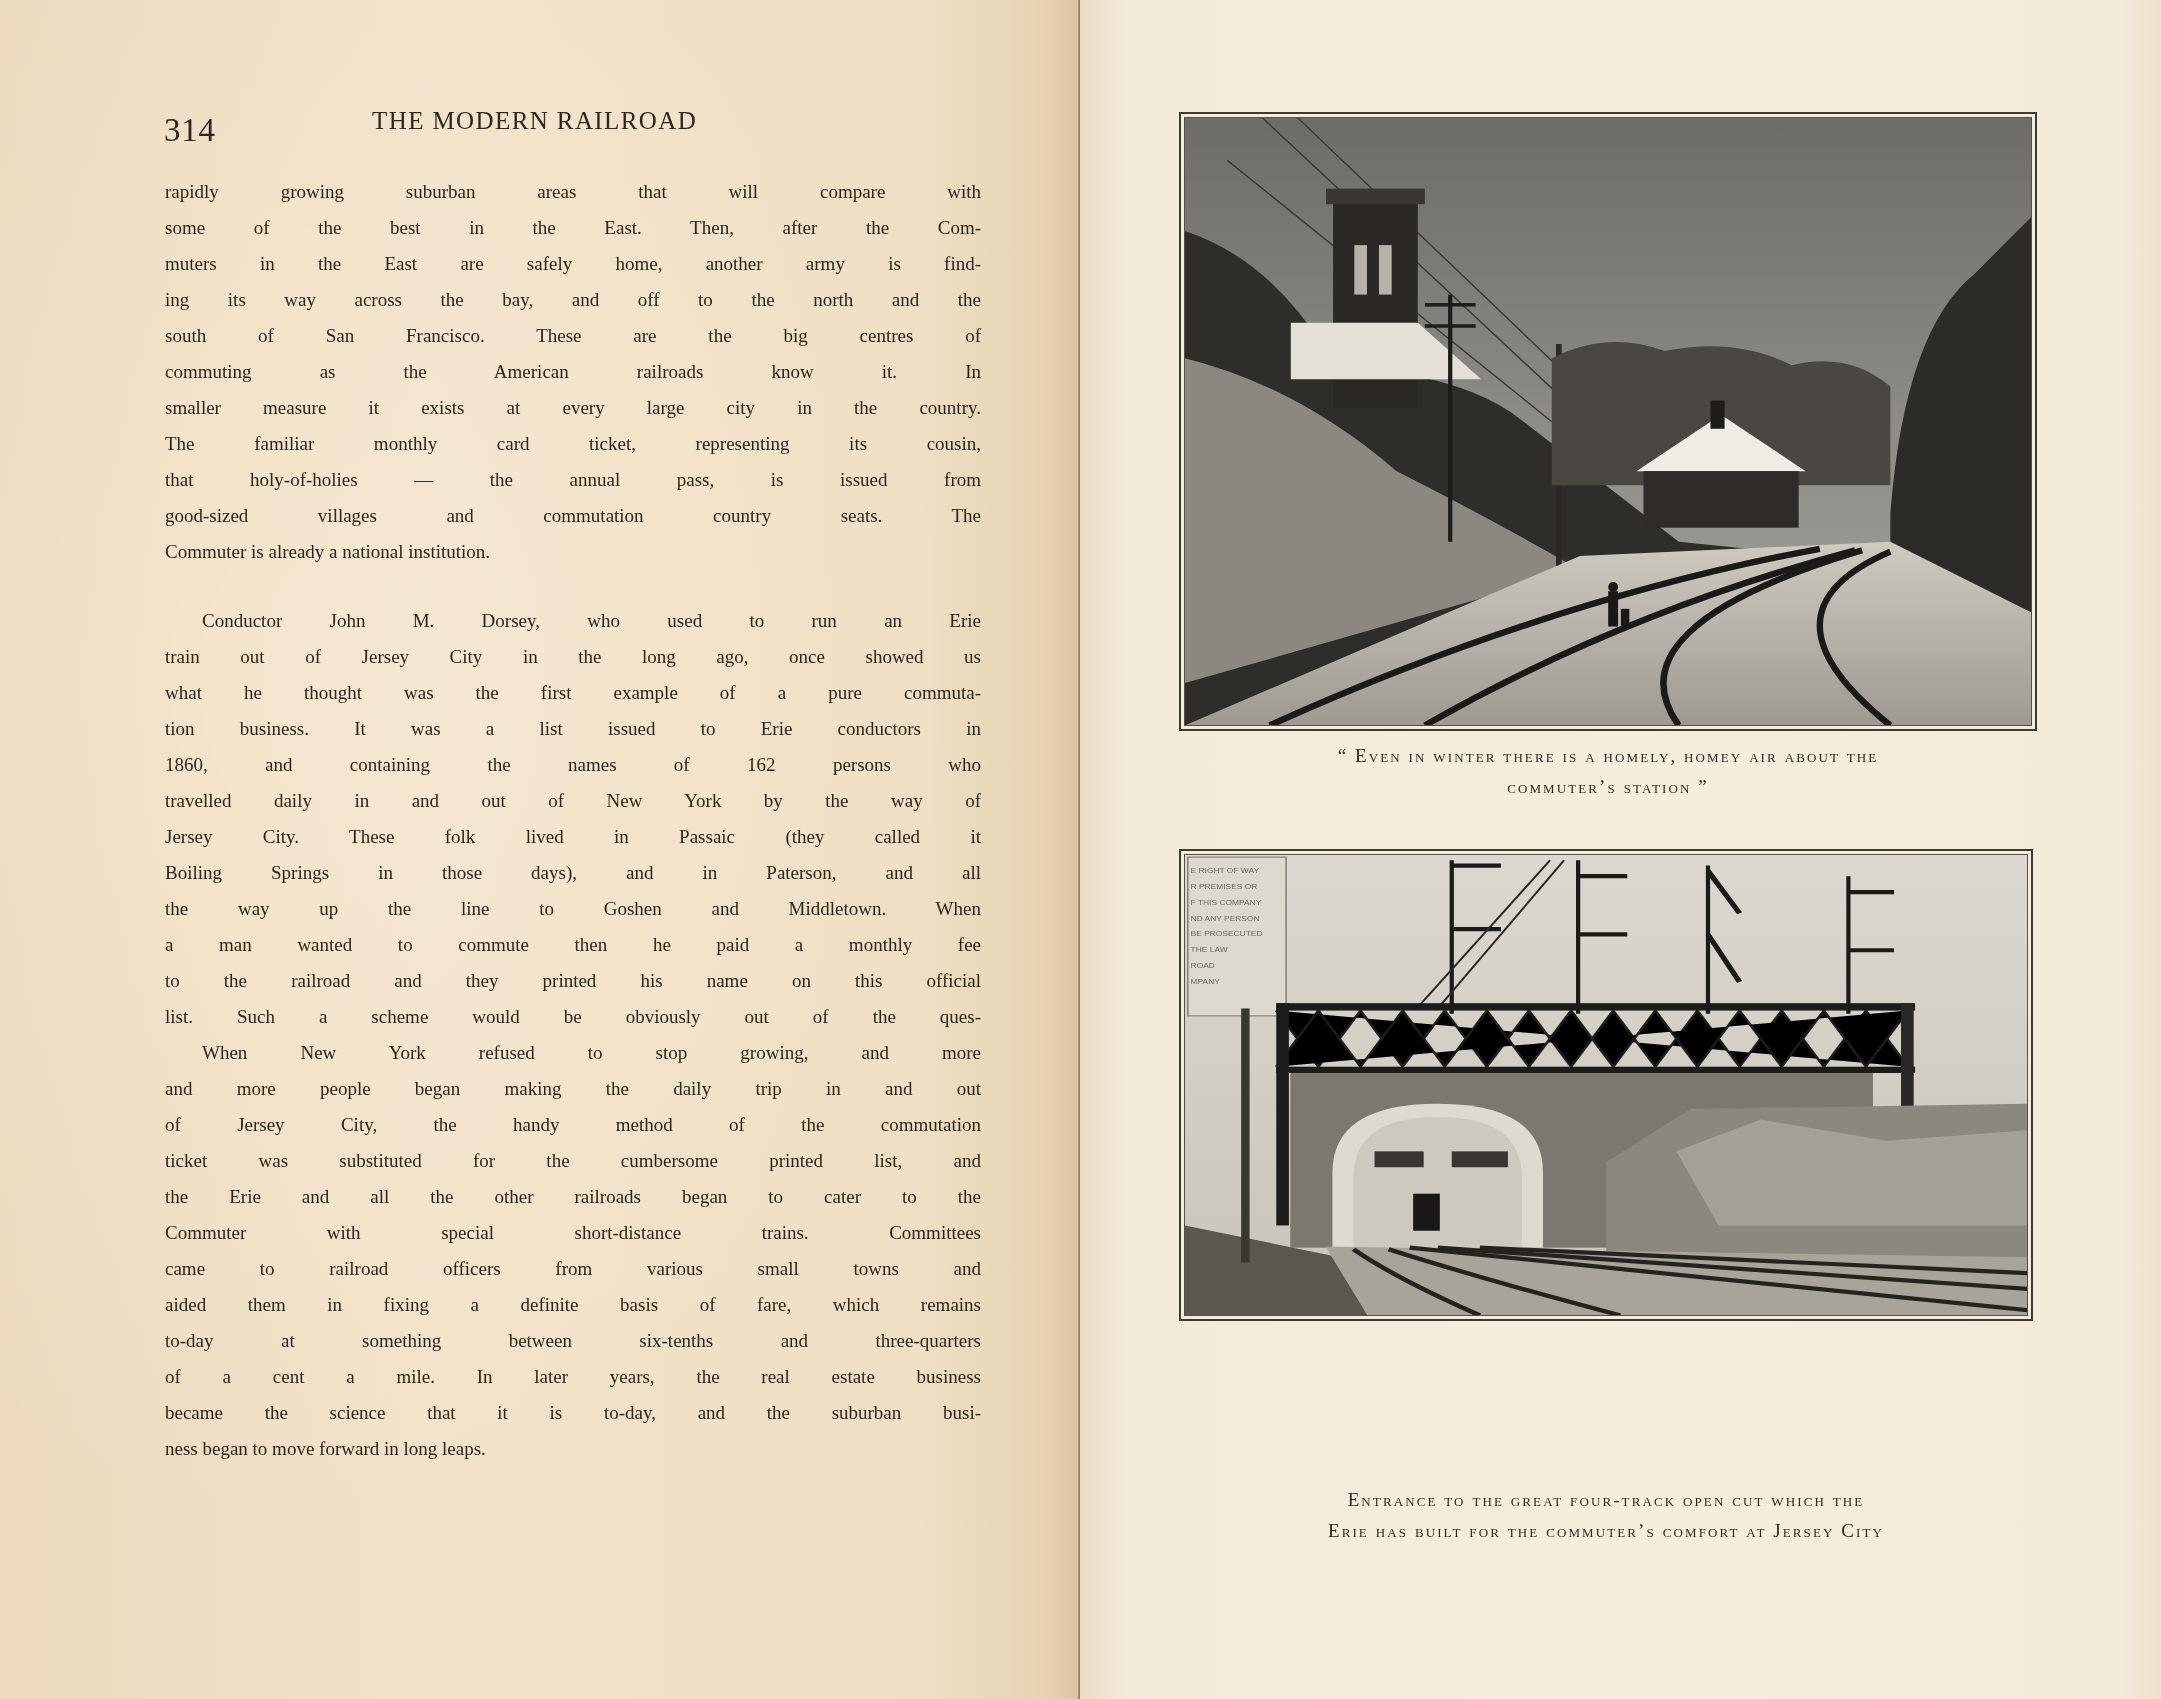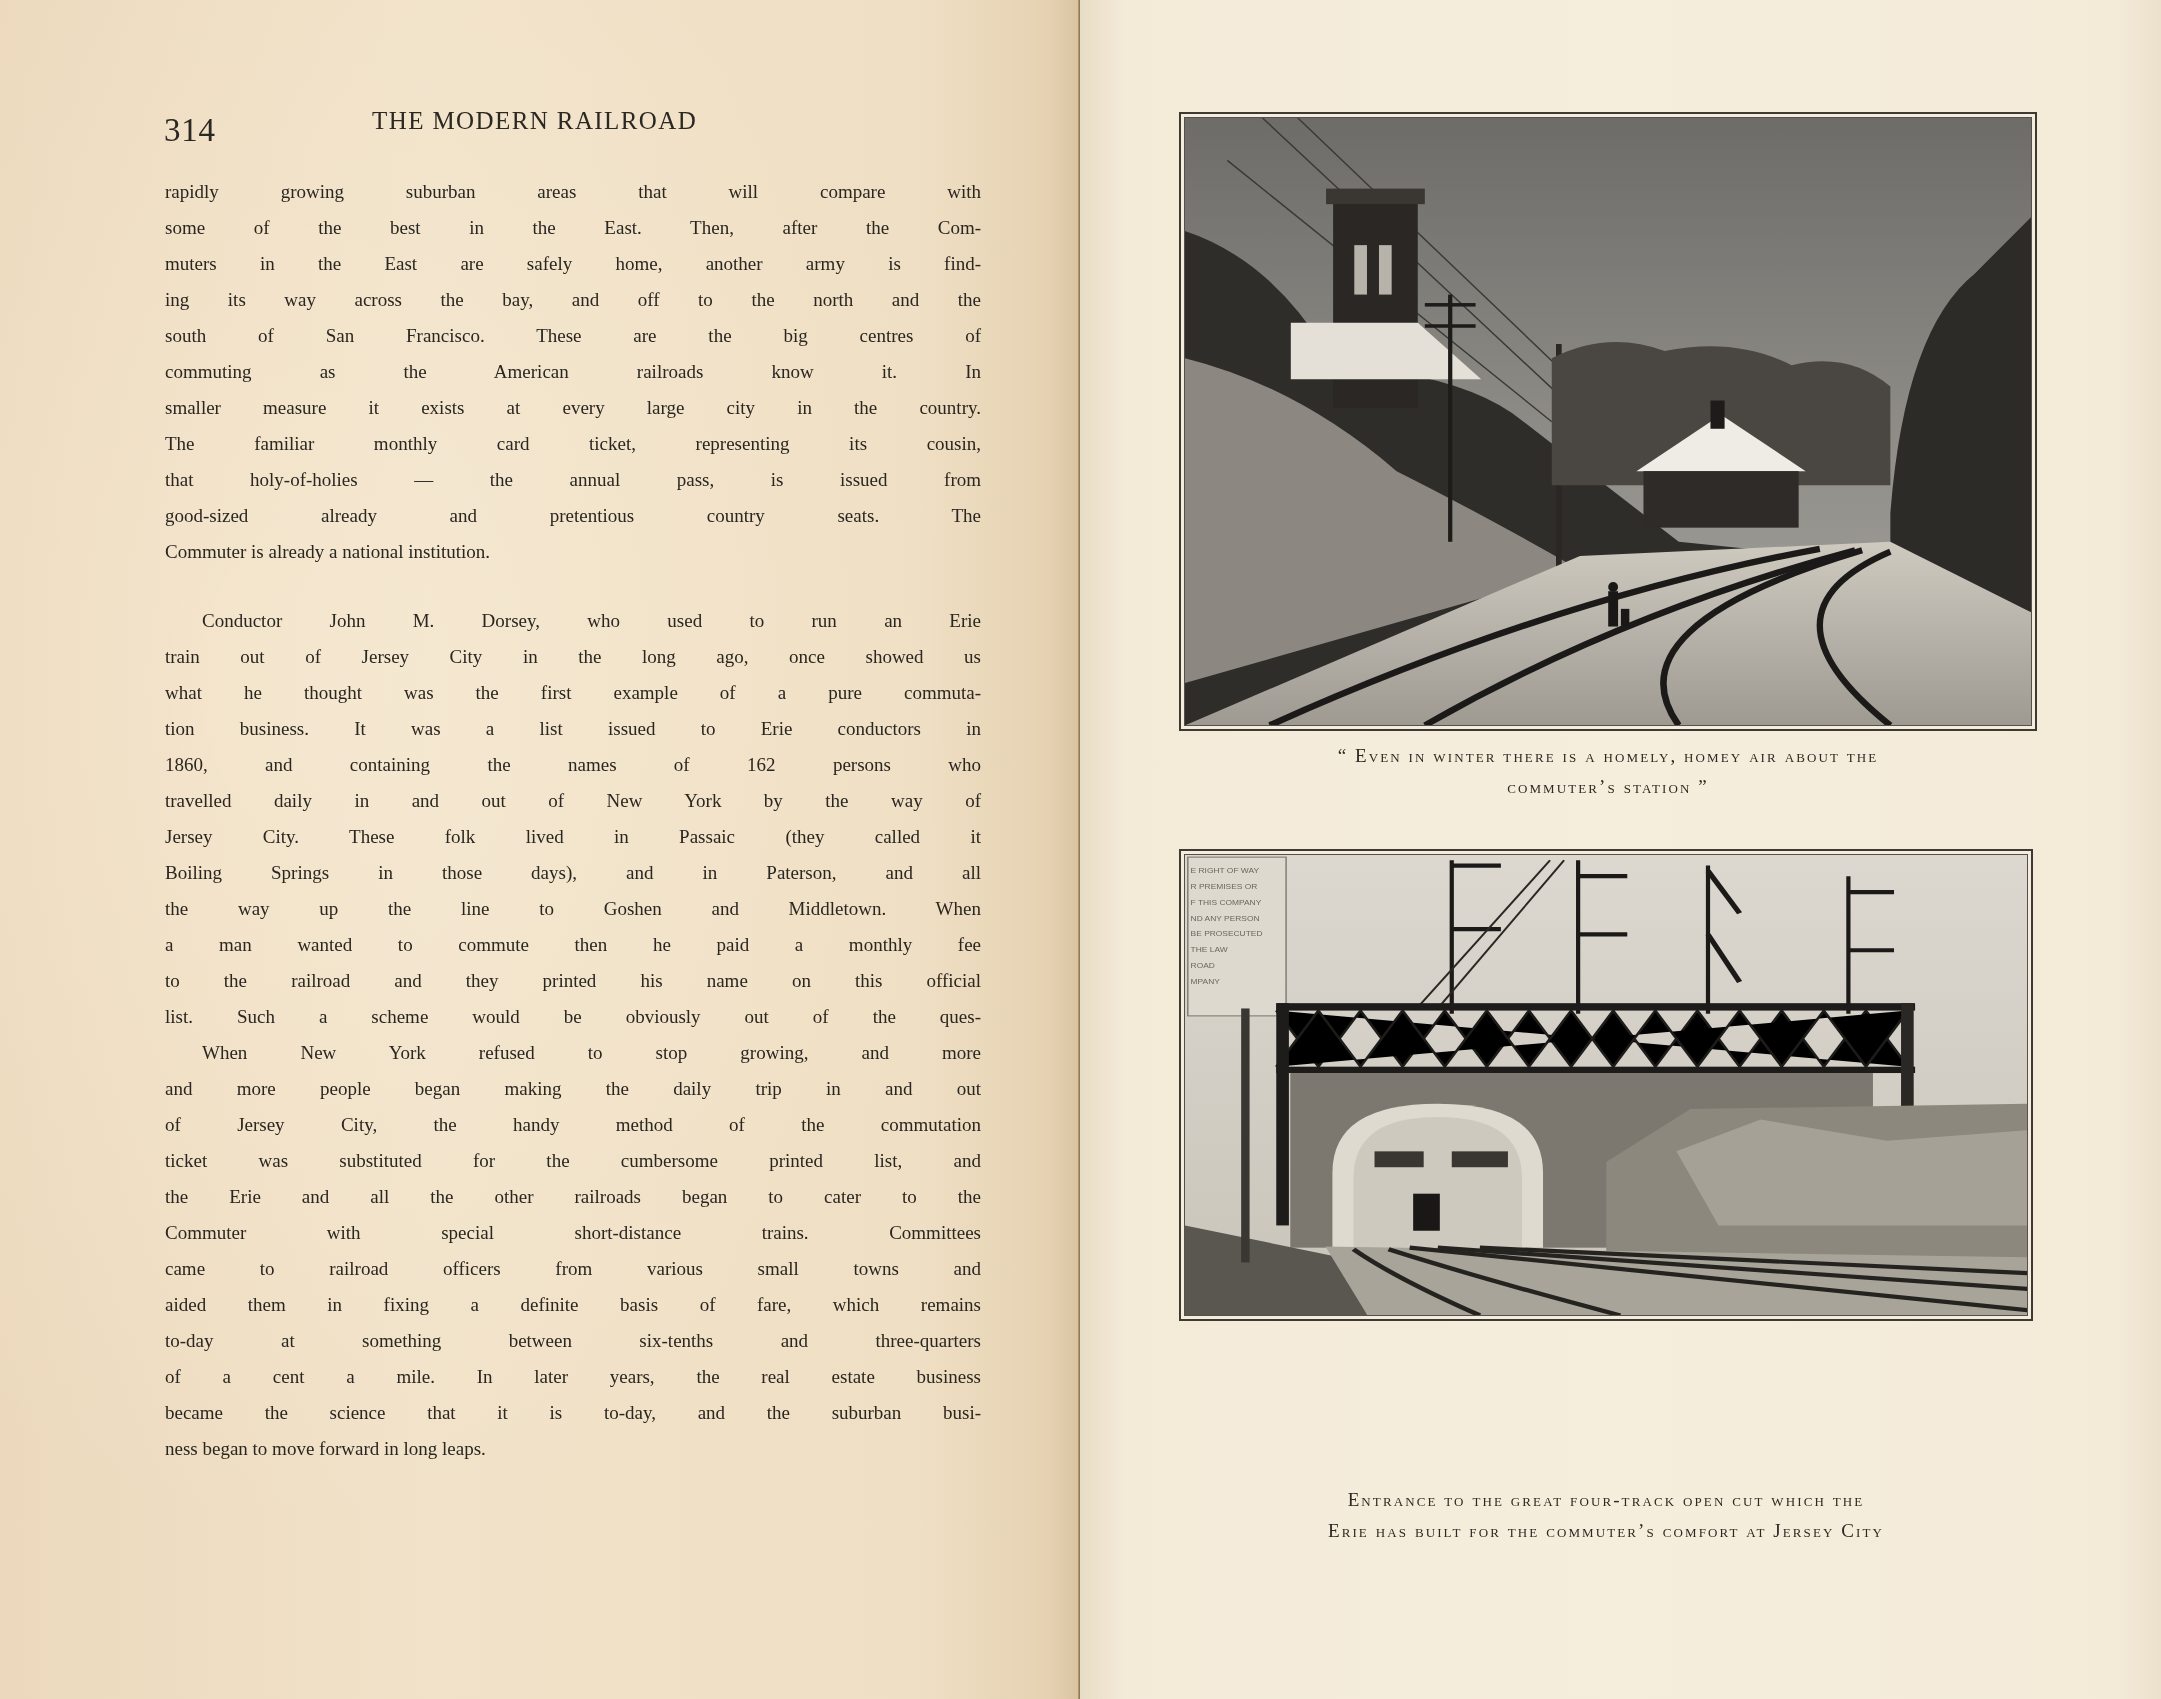--- a/index.html
+++ b/index.html
@@ -70,21 +70,21 @@
       <div>
         <span class="line">rapidly growing suburban areas that will compare with</span>
         <span class="line">some of the best in the East.  Then, after the Com-</span>
         <span class="line">muters in the East are safely home, another army is find-</span>
         <span class="line">ing its way across the bay, and off to the north and the</span>
         <span class="line">south of San Francisco.  These are the big centres of</span>
         <span class="line">commuting as the American railroads know it.  In</span>
         <span class="line">smaller measure it exists at every large city in the country.</span>
         <span class="line">The familiar monthly card ticket, representing its cousin,</span>
         <span class="line">that holy-of-holies — the annual pass, is issued from</span>
-        <span class="line">good-sized already and pretentious country seats.  The</span>
+        <span class="line">good-sized villages and commutation country seats.  The</span>
         <span class="line last">Commuter is already a national institution.</span>
       </div>
       <div class="para-gap" style="height:33px"></div>
       <div>
         <span class="line indent">Conductor John M. Dorsey, who used to run an Erie</span>
         <span class="line">train out of Jersey City in the long ago, once showed us</span>
         <span class="line">what he thought was the first example of a pure commuta-</span>
         <span class="line">tion business.  It was a list issued to Erie conductors in</span>
         <span class="line">1860, and containing the names of 162 persons who</span>
         <span class="line">travelled daily in and out of New York by the way of</span>

